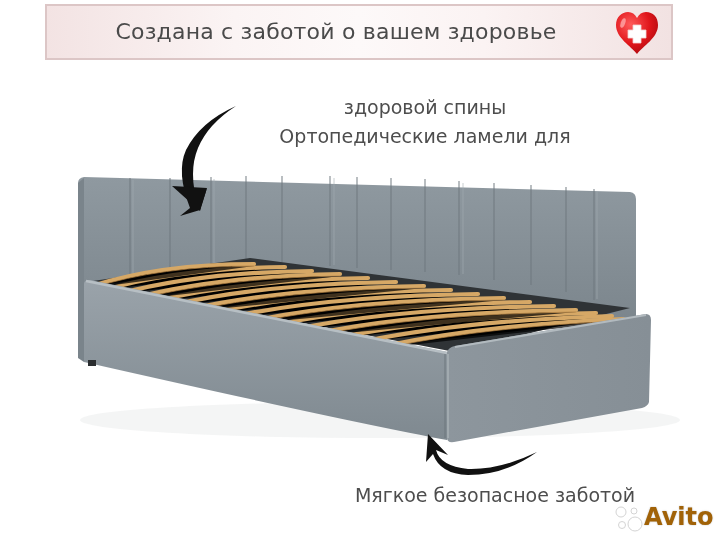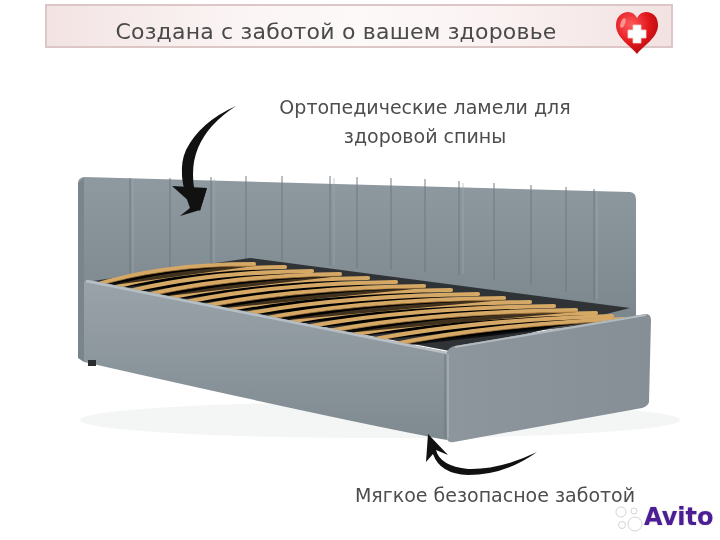--- a/index.html
+++ b/index.html
@@ -1,32 +1,32 @@
 <!DOCTYPE html>
 <html><head>
 <meta charset="utf-8">
 <style>
   html, body { margin:0; padding:0; background:#ffffff; }
   body { width:720px; height:540px; position:relative; overflow:hidden; font-family:"DejaVu Sans", sans-serif; }
   .banner {
-    position:absolute; left:45px; top:4px; width:628px; height:44px;
+    position:absolute; left:45px; top:4px; width:628px; height:56px;
     background:linear-gradient(90deg,#f3e3e3 0%,#fbf4f4 30%,#fdf9f9 50%,#fbf3f3 70%,#f2e2e2 100%);
     border:2px solid #dcc6c6; box-sizing:border-box;
   }
   .banner-title {
     position:absolute; left:0; width:578px; top:13px; text-align:center;
     font-size:22px; color:#4a4a4a; letter-spacing:0.2px;
   }
   .heart { position:absolute; right:10px; top:4px; width:48px; height:46px; }
   .caption { position:absolute; color:#4d4d4d; font-size:19px; text-align:center; line-height:29px; }
   .cap-top { left:250px; width:350px; top:93px; }
   .cap-bottom { left:325px; width:340px; top:481px; }
   .bed { position:absolute; left:0; top:0; width:720px; height:540px; }
   .watermark { position:absolute; left:612px; top:500px; width:100px; height:34px; }
-  .wm-text { position:absolute; left:32px; top:3px; font-size:24px; font-weight:bold; color:#4c1d95;
+  .wm-text { position:absolute; left:32px; top:3px; font-size:24px; font-weight:bold; color:#a16207;
              text-shadow:0 0 1px #d8d8d8, 0 0 2px #cfcfcf; }
 </style>
 </head>
 <body>
 
 <div class="banner">
   <div class="banner-title">Создана с заботой о вашем здоровье</div>
   <svg class="heart" viewBox="0 0 48 46">
     <defs>
       <radialGradient id="hg" cx="35%" cy="30%" r="75%">
@@ -35,22 +35,22 @@
         <stop offset="100%" stop-color="#b00a0f"></stop>
       </radialGradient>
     </defs>
     <path d="M24 44 C18 36 3 28 3 15 C3 7 9 2 15 2 C19 2 22 4 24 8 C26 4 29 2 33 2 C40 2 45 7 45 15 C45 28 30 36 24 44 Z" fill="url(#hg)"></path>
     <ellipse cx="10" cy="13" rx="2.2" ry="5" fill="#ffb0b0" opacity="0.75" transform="rotate(20 10 13)"></ellipse>
     <path d="M20 15 h8 v5 h5 v8 h-5 v5 h-8 v-5 h-5 v-8 h5 z" fill="#ffffff" stroke="#f2d0d0" stroke-width="0.8" stroke-linejoin="round"></path>
   </svg>
 </div>
 
 <div class="caption cap-top">
+  <div>здоровой спины</div>
   <div>Ортопедические ламели для</div>
-  <div>здоровой спины</div>
 </div>
 
 <svg class="bed" viewBox="0 0 720 540">
   <defs>
     <linearGradient id="baseFront" x1="0" y1="0" x2="0" y2="1">
       <stop offset="0%" stop-color="#9aa3aa"></stop>
       <stop offset="100%" stop-color="#7f8990"></stop>
     </linearGradient>
     <linearGradient id="baseEnd" x1="0" y1="0" x2="1" y2="0">
       <stop offset="0%" stop-color="#8d969d"></stop>

